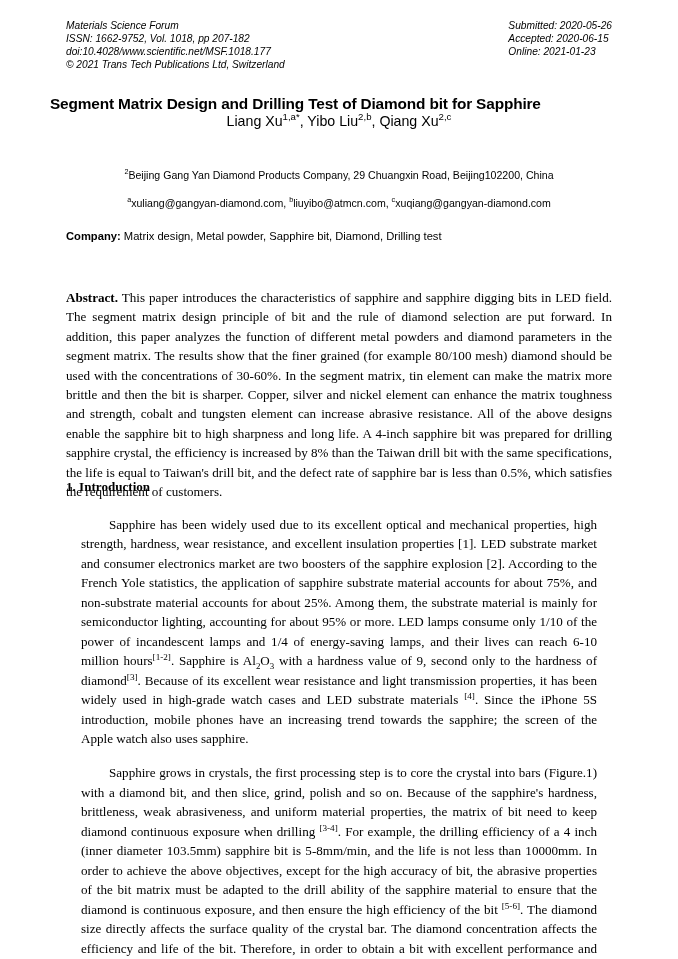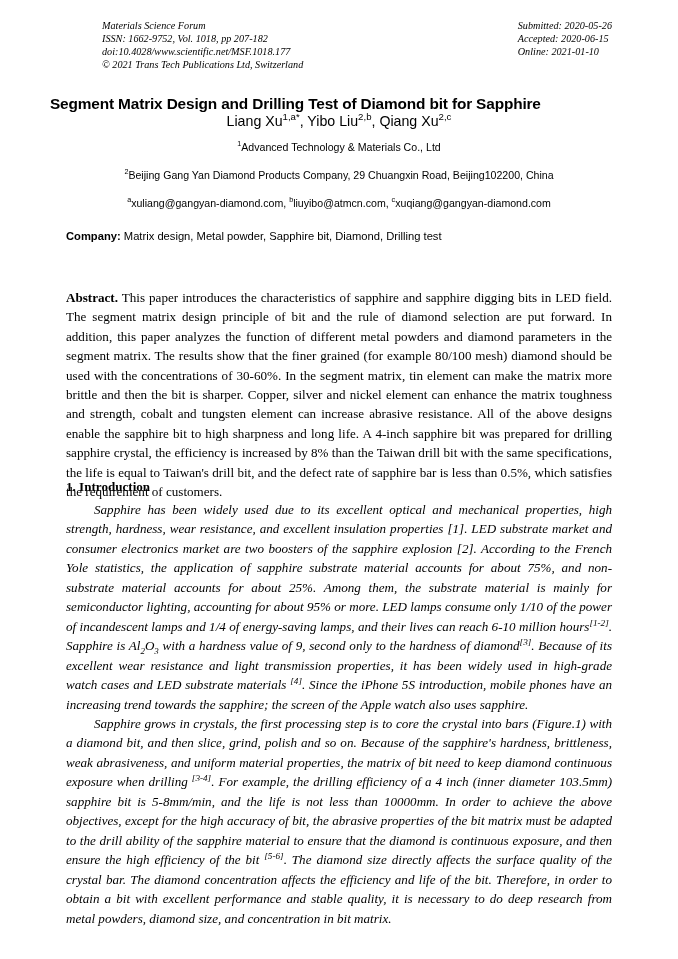--- a/index.html
+++ b/index.html
@@ -25,26 +25,25 @@
   .masthead {
     position: absolute;
     top: 19px;
     left: 66px;
     right: 66px;
     display: flex;
     justify-content: space-between;
     align-items: flex-start;
   }
   .masthead-left, .masthead-right {
-    font-family: Liberation Serif, serif;
+    font-family: Liberation Sans, sans-serif;
     font-style: italic;
     font-size: 10.2px;
     line-height: 13.1px;
     white-space: nowrap;
-    margin-left: 36px;
   }
   .masthead-right { }
 
   
   .title {
     position: absolute;
     top: 84px;
     left: 50px;
     right: 50px;
     font-family: "Liberation Sans", "DejaVu Sans", sans-serif;
@@ -133,49 +132,47 @@
     position: absolute;
     top: 500px;
     left: 66px;
     width: 546px;
     font-size: 13.1px;
     line-height: 19.45px;
     text-align: justify;
     text-justify: inter-word;
   }
   .body-text p {
-    margin: 0;
+    margin: 15px;
     text-indent: 28px;
-    font-style: italic;
   }
 </style>
 </head>
 <body>
 
 <div class="page">
 
   <div class="masthead">
     <div class="masthead-left">
       <div>Materials Science Forum</div>
       <div>ISSN: 1662-9752, Vol. 1018, pp 207-182</div>
       <div>doi:10.4028/www.scientific.net/MSF.1018.177</div>
       <div>© 2021 Trans Tech Publications Ltd, Switzerland</div>
     </div>
     <div class="masthead-right">
       <div>Submitted: 2020-05-26</div>
       <div>Accepted: 2020-06-15</div>
-      <div>Online: 2021-01-10</div>
+      <div>Online: 2021-01-23</div>
     </div>
   </div>
 
   <h1 class="title">Segment Matrix Design and Drilling Test of Diamond bit for Sapphire</h1>
 
   <div class="authors">Liang Xu<sup>1,a*</sup>, Yibo Liu<sup>2,b</sup>, Qiang Xu<sup>2,c</sup></div>
 
-  <div class="affil affil-1"><sup>1</sup>Advanced Technology &amp; Materials Co., Ltd</div>
   <div class="affil affil-2"><sup>2</sup>Beijing Gang Yan Diamond Products Company, 29 Chuangxin Road, Beijing102200, China</div>
   <div class="affil affil-3"><sup>a</sup>xuliang@gangyan-diamond.com, <sup>b</sup>liuyibo@atmcn.com, <sup>c</sup>xuqiang@gangyan-diamond.com</div>
 
   <div class="keywords">
     <b>Company:</b>
     <span>Matrix design, Metal powder, Sapphire bit, Diamond, Drilling test</span>
   </div>
 
   <div class="abstract">
     <b>Abstract.</b>

